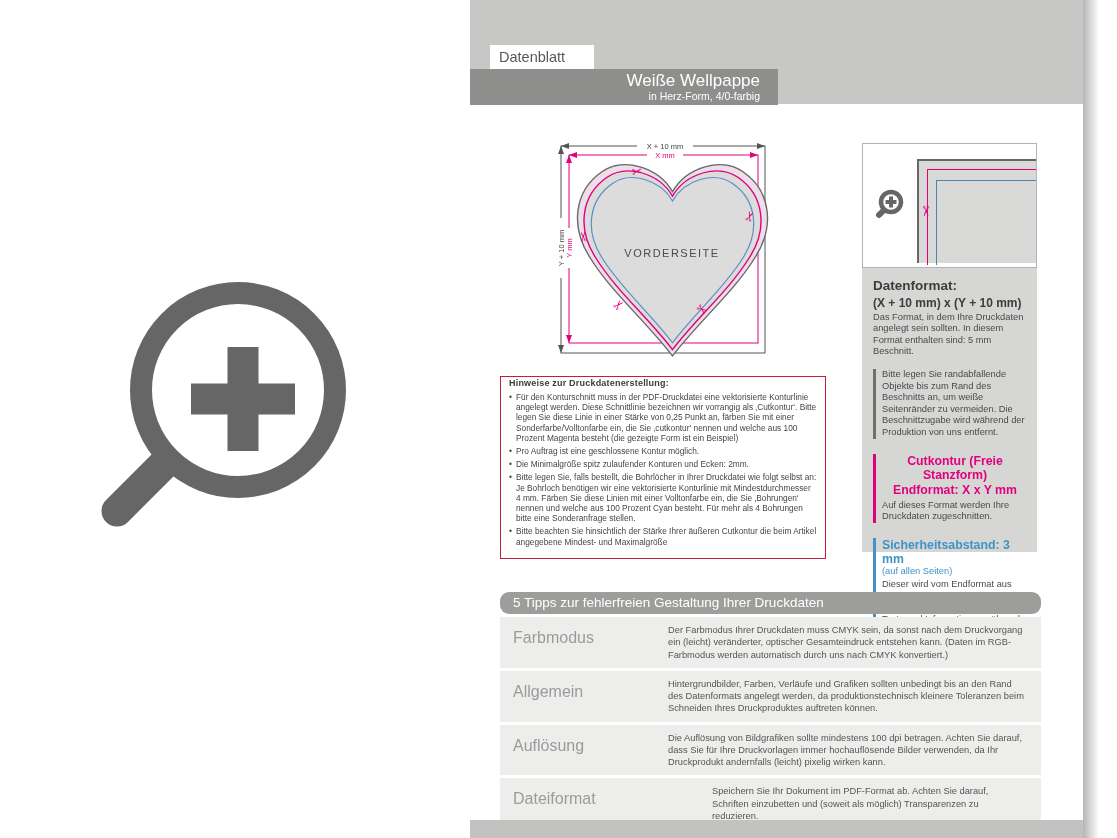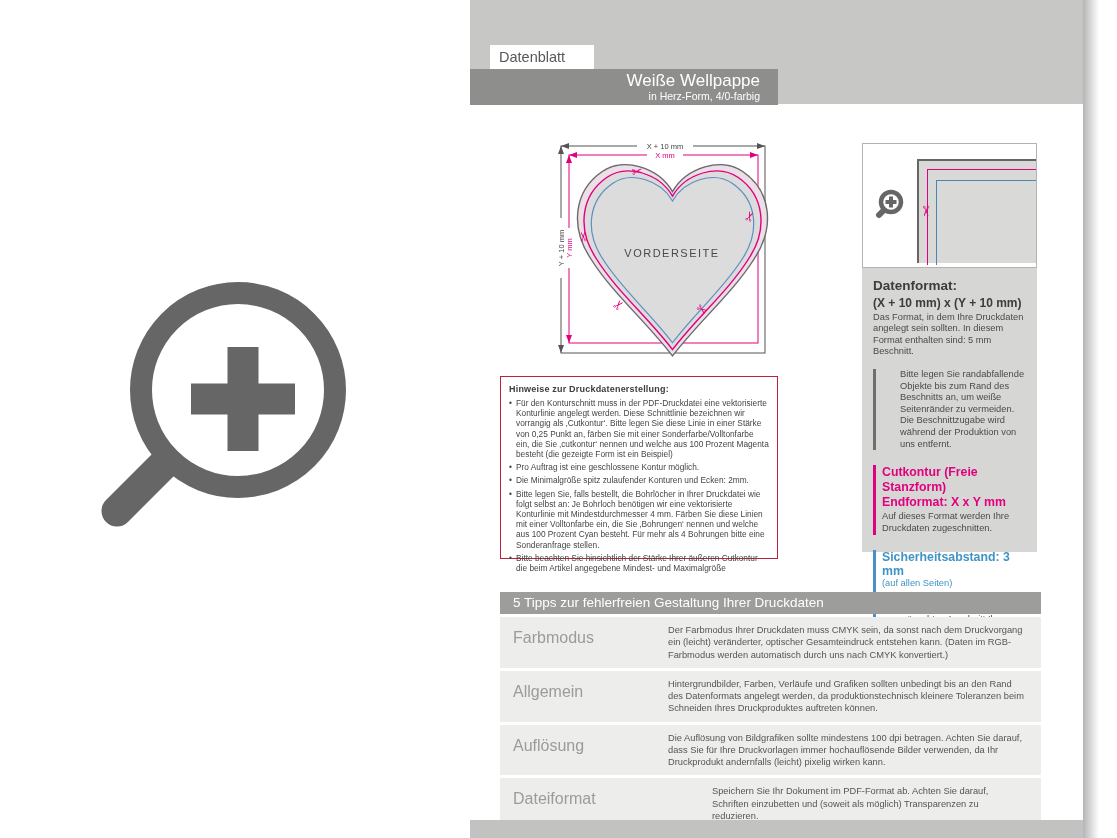--- a/index.html
+++ b/index.html
@@ -33,22 +33,22 @@
     text-align:right;padding-right:18px;box-sizing:border-box;
   }
   .title-bar .t1{font-size:17px;line-height:19px;margin-top:2px;}
   .title-bar .t2{font-size:10.5px;line-height:12px;}
 
   
   #diagram{left:75px;top:138px;}
 
   
   .hints-box{
-    left:30px;top:376px;width:278px;height:183px;box-sizing:border-box;
-    border:1.5px solid #c0203c;background:#ffffff;padding:7px 8px 6px 8px;
+    left:30px;top:376px;width:326px;height:183px;box-sizing:border-box;
+    border:1.5px solid #c0203c;background:#ffffff;padding:1px 8px 6px 8px;
   }
   .hints-title{font-size:9px;font-weight:bold;color:#3c3c3c;margin-bottom:4px;letter-spacing:0.2px;}
   .hint-item{display:flex;font-size:8.3px;color:#454545;line-height:1.23;margin-bottom:3px;}
   .hint-item .bullet{width:7px;flex:0 0 7px;color:#454545;}
 
   
   .zoom-box{
     left:392px;top:143px;width:175px;height:125px;background:#ffffff;
     border:1px solid #b3b3b3;box-sizing:border-box;overflow:hidden;
   }
@@ -70,32 +70,33 @@
   }
   #small-magnifier{position:absolute;left:12px;top:44px;}
 
   .info-panel{
     left:392px;top:268px;width:175px;height:284px;background:#d6d6d5;
     box-sizing:border-box;padding:10px 9px 8px 11px;color:#4a4a4a;
   }
   .info-panel .h1{font-size:13.5px;font-weight:bold;color:#3c3c3c;line-height:1.15;}
   .info-panel .formula{font-size:12px;font-weight:bold;color:#3c3c3c;margin-top:2px;}
   .info-panel .body{font-size:9.3px;line-height:1.25;margin-top:2px;}
-  .note-block{border-left:3px solid #6f6f6f;padding-left:24px;margin-top:11px;font-size:9.3px;line-height:1.25;}
+  .note-block{border-left:3px solid #6f6f6f;padding-left:6px;margin-top:11px;font-size:9.3px;line-height:1.25;}
   .cut-block{border-left:3px solid #e2007e;padding-left:6px;margin-top:15px;}
-  .cut-block .ch{font-size:12.3px;font-weight:bold;color:#e2007e;line-height:1.2;}
+  .cut-block .ch{font-size:12.3px;font-weight:bold;color:#e2007e;line-height:1.2;text-align:center;}
   .safe-block{border-left:3px solid #4a90c4;padding-left:6px;margin-top:15px;}
   .safe-block .sh{font-size:12.3px;font-weight:bold;color:#3f93c5;line-height:1.15;}
   .safe-block .ss{font-size:9.3px;color:#3f93c5;line-height:1.15;}
 
   
   .tips{left:30px;top:592px;width:541px;}
   .tips-header{
     background:#9d9d9c;color:#ffffff;font-size:13.5px;height:22px;line-height:22px;
     padding-left:13px;
+    border-radius:9px;
   }
   .tip-row{display:flex;background:#ededec;margin-top:3px;}
   .tip-label{
     flex:0 0 150px;color:#9b9b9b;font-size:16px;font-weight:400;
     padding:12px 0 0 13px;box-sizing:border-box;
   }
   .tip-text{
     flex:1;color:#555555;font-size:9.3px;line-height:1.32;
     padding:7px 14px 7px 18px;box-sizing:border-box;
   }

